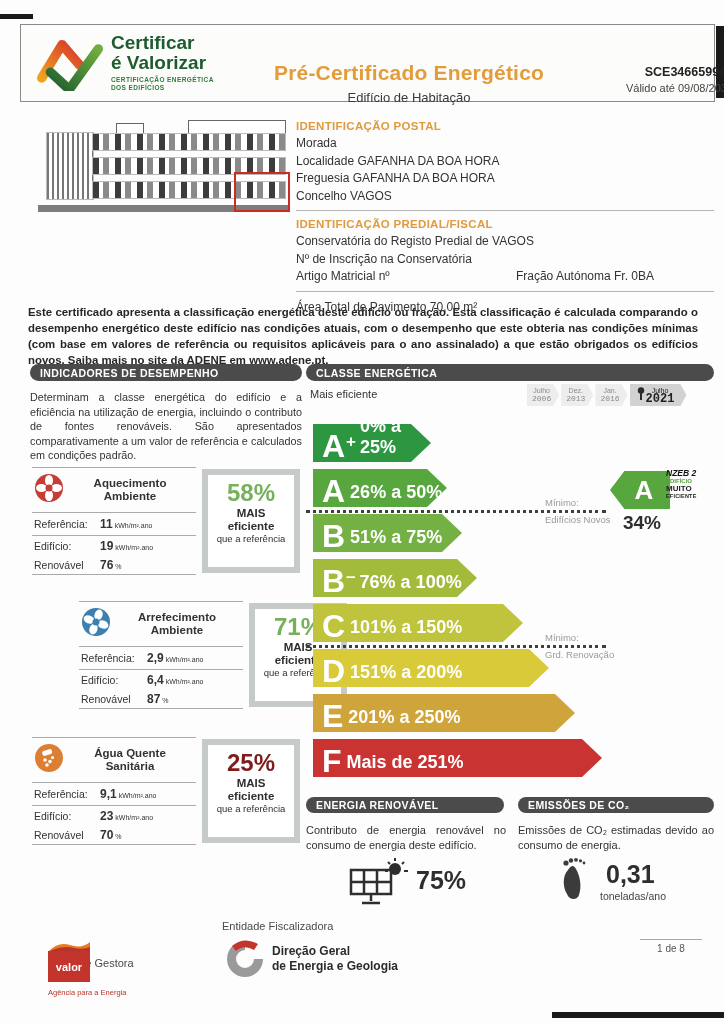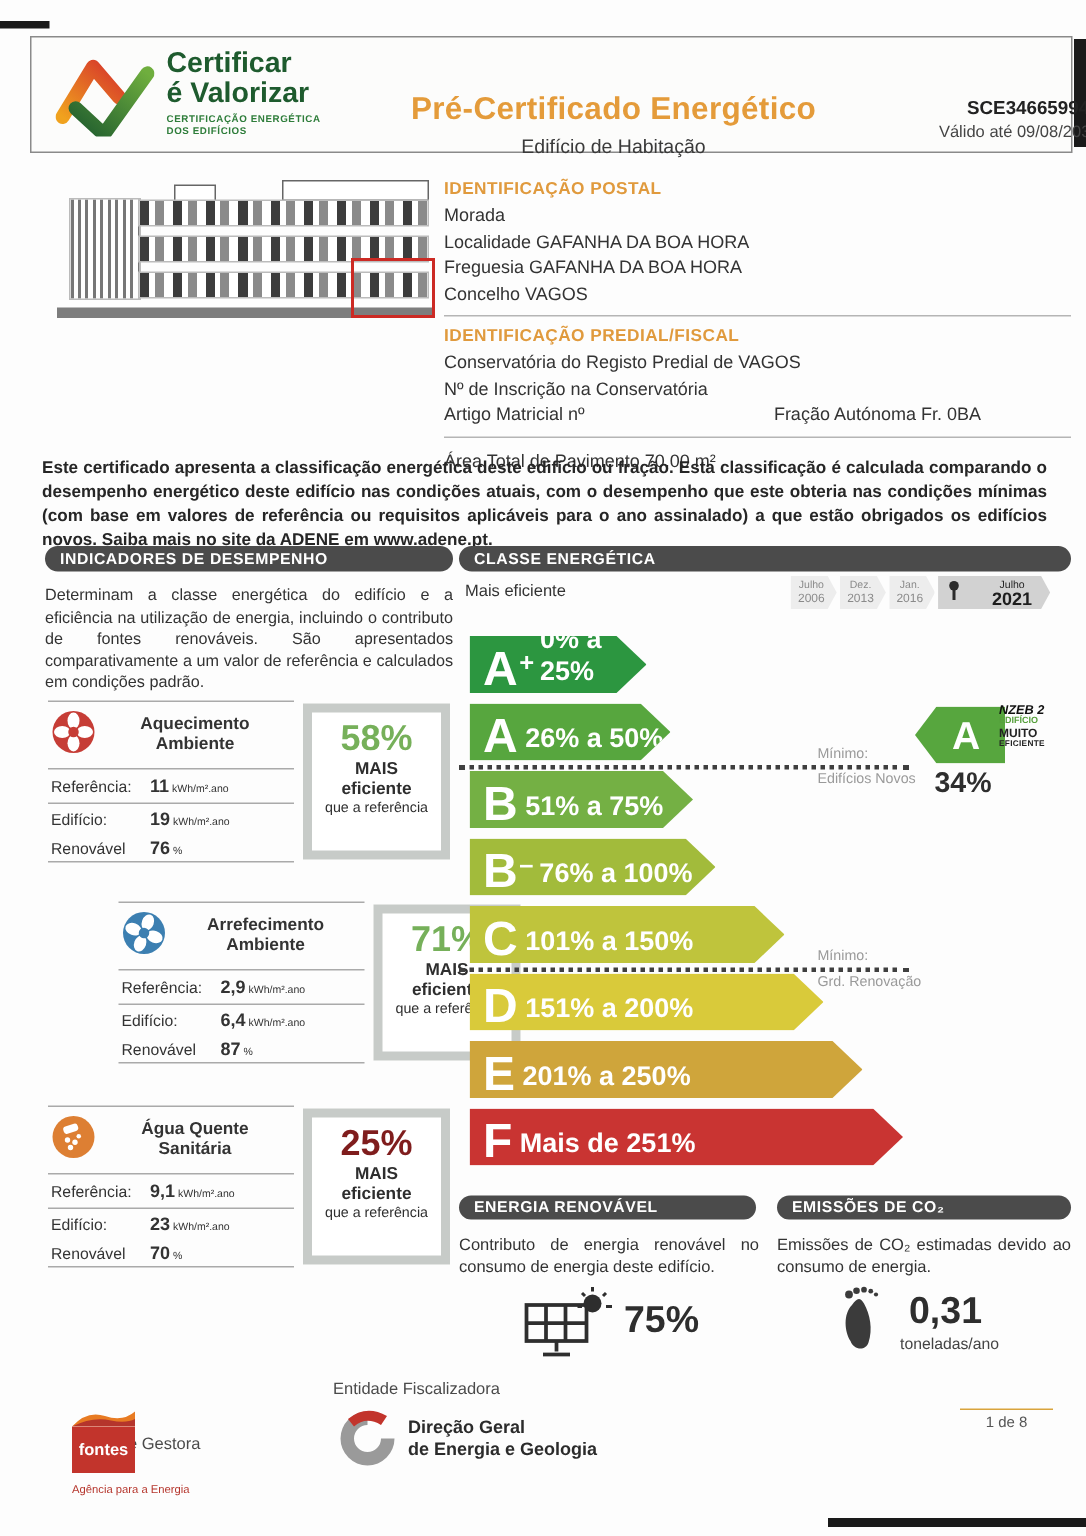--- a/index.html
+++ b/index.html
@@ -64,22 +64,22 @@
   .eff-pct{font-size:24px;font-weight:bold;line-height:24px;}
   .eff-l1{font-size:11.5px;font-weight:bold;color:#2e2e2e;line-height:13px;margin-top:2px;}
   .eff-l2{font-size:11.5px;font-weight:bold;color:#2e2e2e;line-height:13px;}
   .eff-l3{font-size:9.5px;color:#2e2e2e;line-height:12px;}
 
   
   .more-eff{left:310px;top:388px;font-size:11px;color:#333;}
   .timeline{left:527px;top:384px;display:flex;gap:2px;}
   .chip{background:#ededed;color:#8a8a8a;font-size:7px;line-height:8px;text-align:center;
         padding:3px 8px 3px 5px;clip-path:polygon(0 0,calc(100% - 6px) 0,100% 50%,calc(100% - 6px) 100%,0 100%);}
-  .chip .yr{font-size:8px;}
-  .chip.active{background:#d2d2d2;color:#1e1e1e;display:flex;align-items:center;gap:21px;padding:2px 12px 2px 7px;}
+  .chip .yr{font-size:8px;font-family:Liberation Mono, monospace;}
+  .chip.active{background:#d2d2d2;color:#1e1e1e;display:flex;align-items:center;gap:1px;padding:2px 12px 2px 7px;}
   .chip.active .yr{font-size:12px;font-weight:bold;}
   .chip.active .mo{font-size:7px;}
 
   .ebar-wrap{left:313px;top:424px;width:400px;}
   .ebar{height:38px;margin-bottom:7px;display:flex;align-items:center;padding-left:9px;box-sizing:border-box;
         clip-path:polygon(0 0,calc(100% - 20px) 0,100% 50%,calc(100% - 20px) 100%,0 100%);}
   .ebar-letter{font-size:32px;font-weight:bold;color:#fff;line-height:34px;}
   .ebar-letter sup{font-size:17px;position:relative;top:2px;left:1px;}
   .ebar-range{font-size:18px;font-weight:bold;color:#fff;margin-left:5px;align-self:flex-end;padding-bottom:4px;}
 
@@ -447,21 +447,21 @@
   <div class="abs unit-small" style="left:600px;top:890px;">toneladas/ano</div>
 
   <div class="abs foot-label" style="left:48px;top:957px;">Entidade Gestora</div>
   <div class="abs adene-logo">
     <div class="adene-wave">
       <svg width="42" height="13" viewBox="0 0 42 13">
         <path d="M0 13 Q10 2 22 6 Q34 10 42 3 L42 13 Z" fill="#e87b22"></path>
         <path d="M0 13 Q14 6 26 9 Q36 11 42 8 L42 13 Z" fill="#b5352c"></path>
       </svg>
     </div>
-    <div class="adene-block">fontes</div>
+    <div class="adene-block">valor</div>
   </div>
   <div class="abs adene-sub">Agência para a Energia</div>
 
   <div class="abs foot-label" style="left:222px;top:920px;">Entidade Fiscalizadora</div>
   <div class="abs" style="left:222px;top:936px;">
     <svg width="46" height="46" viewBox="0 0 46 46">
       <path d="M23 5 A18 18 0 1 0 41 23 L32 23 A9 9 0 1 1 23 14 Z" fill="#9a9a9a"></path>
       <path d="M10 10 Q22 0 36 8 L32 14 Q22 8 14 15 Z" fill="#c2342c"></path>
     </svg>
   </div>

